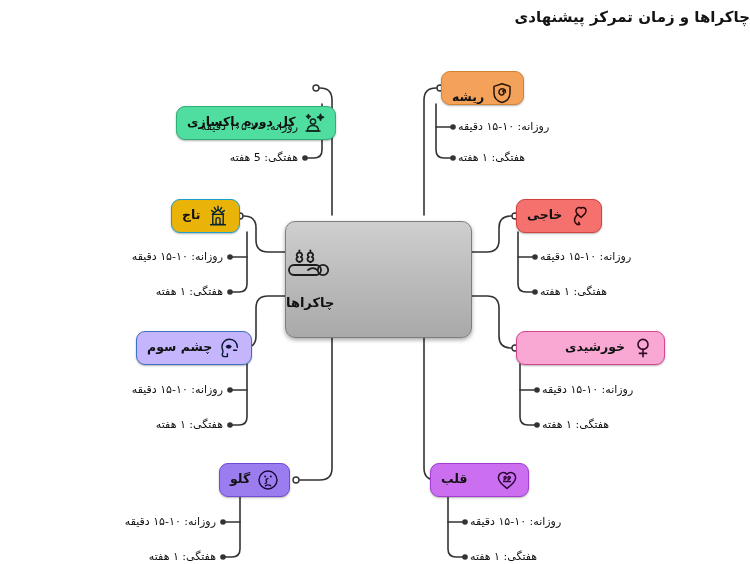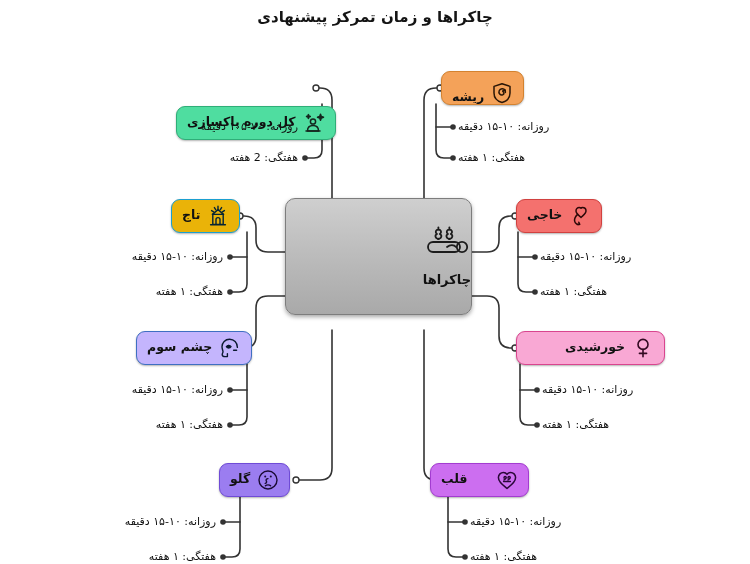--- a/index.html
+++ b/index.html
@@ -9,21 +9,20 @@
     background:#ffffff;
     font-family:"DejaVu Sans","Liberation Sans",sans-serif;
     overflow:hidden;
     position:relative;
   }
   #stage{position:relative;width:750px;height:564px;}
 
   
   .title{
     position:absolute;top:8px;left:0;width:750px;
-    text-align:center;
     font-size:15px;font-weight:bold;color:#141414;
     letter-spacing:0px;
     direction:rtl;
   }
 
   
   svg.links{position:absolute;top:0;left:0;width:750px;height:564px;pointer-events:none;}
 
   
   .node{
@@ -39,26 +38,26 @@
     white-space:nowrap;
     box-shadow:0 1px 2px rgba(0,0,0,.30);
   }
   .node .lbl{line-height:1;padding-bottom:1px;}
   .node .ico{display:flex;align-items:center;justify-content:center;width:22px;height:22px;flex:0 0 22px;}
   .node .ico svg{display:block;}
 
   
   .central{
     position:absolute;
-    left:285px;top:198px;width:185px;height:115px;
+    left:285px;top:221px;width:185px;height:115px;
     border-radius:10px;
     border:1px solid #7d7d7d;
     background:linear-gradient(180deg,#cfcfcf 0%,#bdbdbd 45%,#a9a9a9 100%);
     box-shadow:0 2px 4px rgba(0,0,0,.35);
-    display:flex;flex-direction:column;align-items:flex-start;justify-content:center;
+    display:flex;flex-direction:column;align-items:flex-end;justify-content:center;
     gap:12px;
   }
   .central .ctext{font-size:13px;font-weight:bold;color:#111;direction:rtl;}
 
   
   .detail{
     position:absolute;
     font-size:11px;color:#111;direction:rtl;white-space:nowrap;
     font-family:"DejaVu Sans","Liberation Sans",sans-serif;
   }
@@ -167,21 +166,21 @@
       <svg width="22" height="22" viewBox="0 0 22 22" fill="none" stroke="#14261e" stroke-width="1.5" stroke-linecap="round" stroke-linejoin="round">
         <circle cx="10" cy="9.5" r="2.6"></circle>
         <path d="M4.5 19 C4.5 15 7 13.6 10 13.6 C13 13.6 15.5 15 15.5 19 Z"></path>
         <path d="M3 19 L17 19"></path>
         <path d="M17.5 2.2 L18.3 4.4 L20.5 5.2 L18.3 6 L17.5 8.2 L16.7 6 L14.5 5.2 L16.7 4.4 Z" fill="#14261e"></path>
         <path d="M5.4 2.6 L5.9 4 L7.3 4.5 L5.9 5 L5.4 6.4 L4.9 5 L3.5 4.5 L4.9 4 Z" fill="#14261e"></path>
       </svg>
     </span>
   </div>
   <div class="detail r" style="right:452px;top:120px;">روزانه: ۷۰-۱۰۵ دقیقه</div>
-  <div class="detail r" style="right:452px;top:151px;">هفتگی: 2 هفته</div>
+  <div class="detail r" style="right:452px;top:151px;">هفتگی: 5 هفته</div>
 
   <div class="node" style="left:441px;top:71px;background:#f4a259;border:1.6px solid #d4822f;align-items:flex-end;">
     <span class="lbl">ریشه</span>
     <span class="ico">
       <svg width="22" height="22" viewBox="0 0 22 22" fill="none" stroke="#2a1606" stroke-width="1.5" stroke-linecap="round" stroke-linejoin="round">
         <path d="M11 1.8 L19 4.4 V11 C19 16.2 15.2 19.3 11 20.4 C6.8 19.3 3 16.2 3 11 V4.4 Z"></path>
         <path d="M14.2 8.2 C12.6 6.2 9.2 6.4 8.2 8.8 C7.2 11.2 9.4 13.6 11.7 12.8 C13.3 12.2 13.4 10 11.8 9.6"></path>
         <path d="M14.2 8.2 L12 8.4 M14.2 8.2 L14.4 10.4"></path>
       </svg>
     </span>

